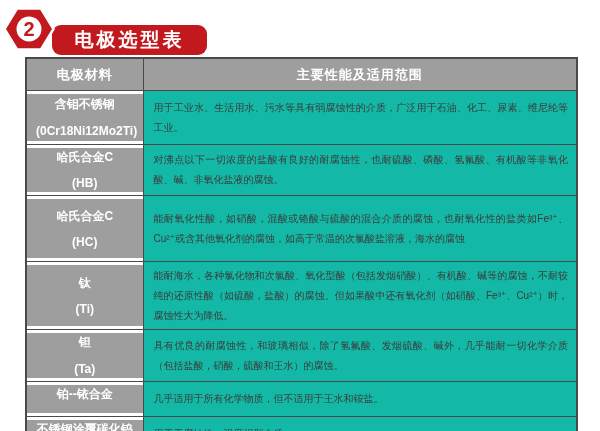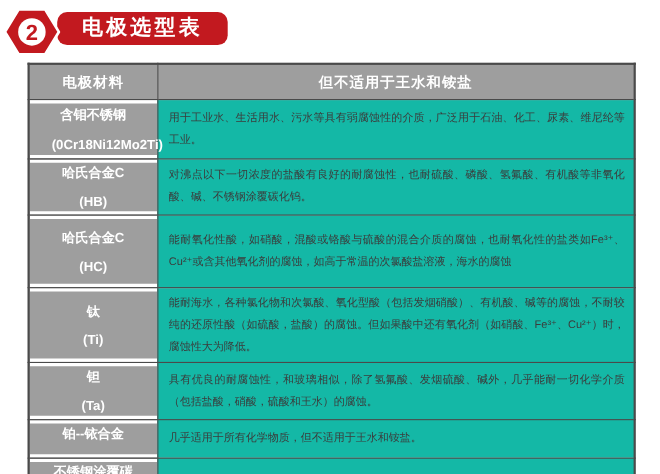--- a/index.html
+++ b/index.html
@@ -8,21 +8,21 @@
     width: 600px;
     height: 431px;
     background: #ffffff;
     font-family: "Liberation Sans", "DejaVu Sans", sans-serif;
     overflow: hidden;
   }
   
   .banner {
     position: absolute;
     left: 52px;
-    top: 11px;
+    top: 25px;
     width: 155px;
     height: 30px;
     background: #c2191f;
     border-radius: 9px;
     color: #ffffff;
     font-size: 19px;
     font-weight: bold;
     line-height: 30px;
     text-align: center;
     letter-spacing: 3px;
@@ -61,21 +61,21 @@
   }
   td.mat {
     background: #9e9e9e;
     color: #ffffff;
     font-weight: bold;
     text-align: center;
     font-size: 12px;
     line-height: 1.35;
     vertical-align: middle;
     box-shadow: inset 0 3px 0 0 #ffffff, inset 0 -3px 0 0 #ffffff;
-    padding: 4px 20px;
+    padding: 4px 9px;
   }
   td.mat .formula { font-weight: bold; margin-top: 10px; }
   td.desc {
     background: #14b8a6;
     color: #3b3b3b;
     font-size: 10px;
     line-height: 20px;
     padding: 3px 8px 3px 10px;
     vertical-align: middle;
     text-align: justify;
@@ -96,37 +96,37 @@
 
   <div class="tbl-wrap">
     <table class="sel">
       <colgroup>
           <col style="width:117px">
           <col>
         </colgroup>
       <tbody>
           <tr style="height:29px">
         <th class="hdr">电极材料</th>
-        <th class="hdr">但不适用于王水和铵盐</th>
+        <th class="hdr">主要性能及适用范围</th>
       </tr>
 
       <tr style="height:54px">
         <td class="mat">
           <div>含钼不锈钢</div>
           <div class="formula">(0Cr18Ni12Mo2Ti)</div>
         </td>
         <td class="desc">用于工业水、生活用水、污水等具有弱腐蚀性的介质，广泛用于石油、化工、尿素、维尼纶等工业。</td>
       </tr>
 
       <tr style="height:44px">
         <td class="mat">
           <div>哈氏合金C</div>
           <div class="formula">(HB)</div>
         </td>
-        <td class="desc">对沸点以下一切浓度的盐酸有良好的耐腐蚀性，也耐硫酸、磷酸、氢氟酸、有机酸等非氧化酸、碱、不锈钢涂覆碳化钨。</td>
+        <td class="desc">对沸点以下一切浓度的盐酸有良好的耐腐蚀性，也耐硫酸、磷酸、氢氟酸、有机酸等非氧化酸、碱、非氧化盐液的腐蚀。</td>
       </tr>
 
       <tr style="height:66px">
         <td class="mat">
           <div>哈氏合金C</div>
           <div class="formula">(HC)</div>
         </td>
         <td class="desc">能耐氧化性酸，如硝酸，混酸或铬酸与硫酸的混合介质的腐蚀，也耐氧化性的盐类如Fe³⁺、Cu²⁺或含其他氧化剂的腐蚀，如高于常温的次氯酸盐溶液，海水的腐蚀</td>
       </tr>
 

